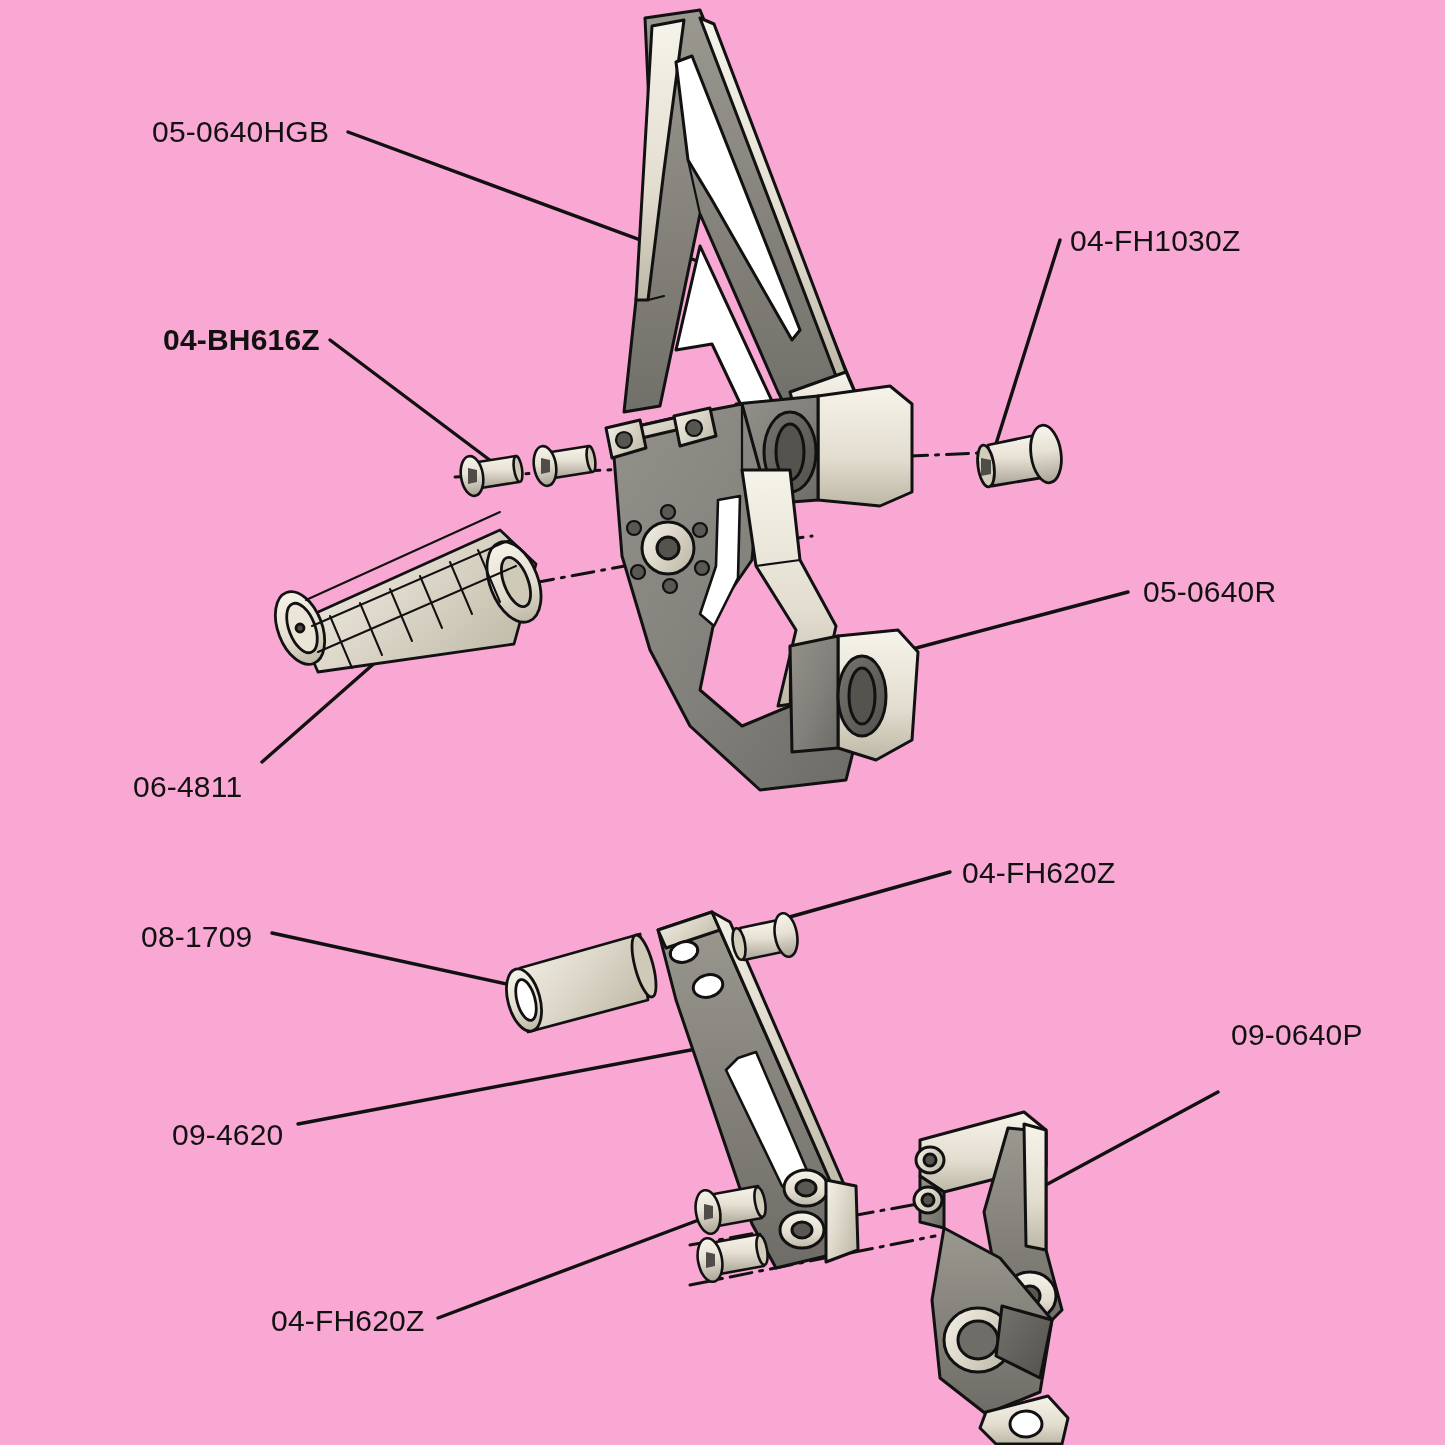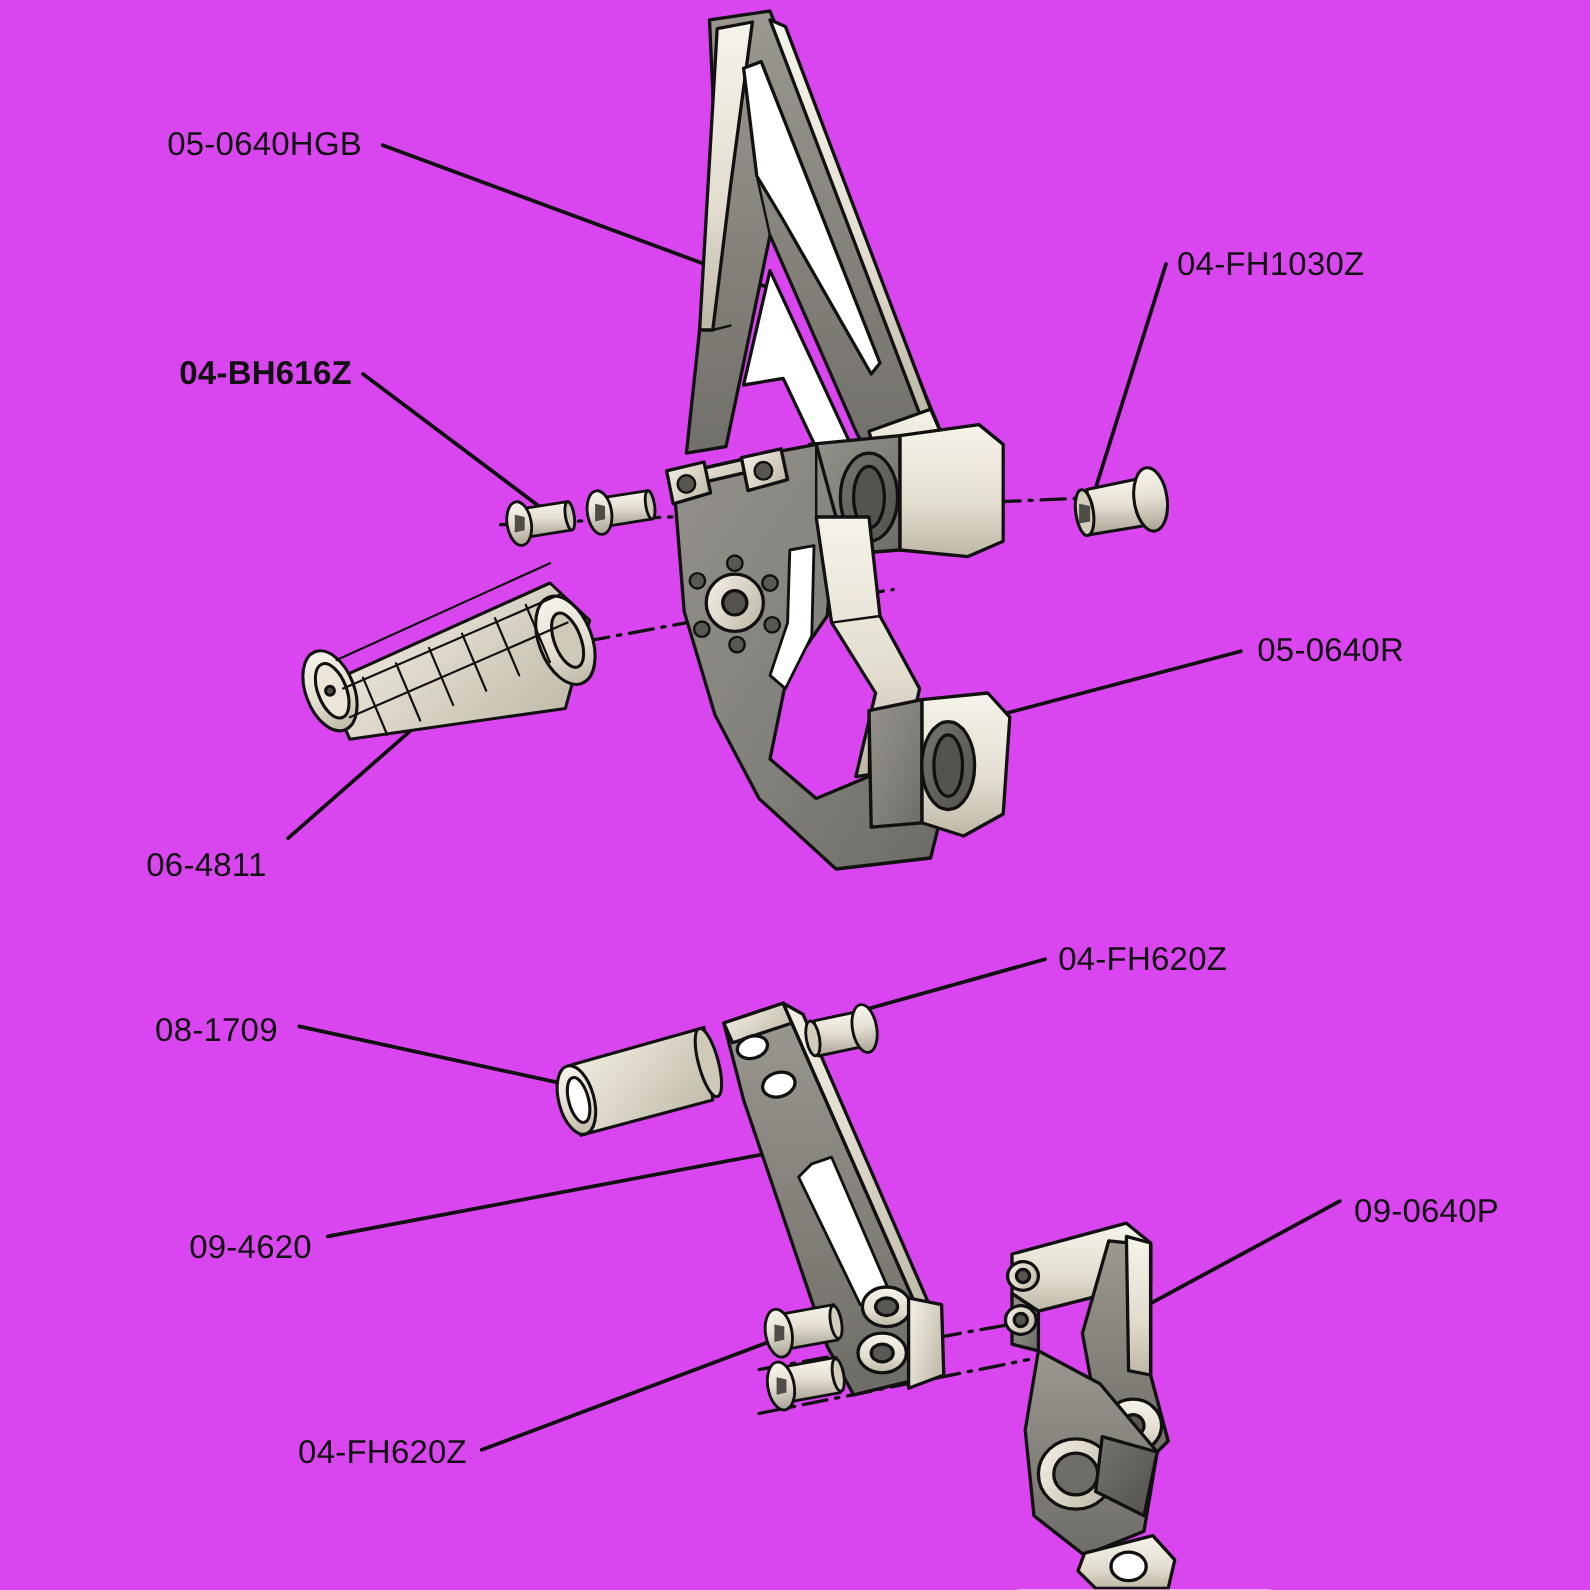--- a/index.html
+++ b/index.html
@@ -1,19 +1,19 @@
 <!DOCTYPE html>
 <html><head>
 <meta charset="utf-8">
 <title>Rearset Exploded Parts Diagram</title>
 <style>
   html,body{margin:0;padding:0;background:#ffffff;}
   body{width:1445px;height:1445px;overflow:hidden;
        font-family:"Liberation Sans","DejaVu Sans",sans-serif;}
-  #sheet{position:relative;width:1445px;height:1445px;background:#d946ef;}
+  #sheet{position:relative;width:1445px;height:1445px;background:#f9a8d4;}
   svg.layer{position:absolute;top:0;left:0;width:1445px;height:1445px;}
   .lbl{position:absolute;font-size:30px;letter-spacing:0.2px;color:#111111;
        white-space:nowrap;font-weight:400;line-height:1;}
 </style>
 </head>
 <body>
 
 <div id="sheet">
 
   <svg class="layer" viewBox="0 0 1445 1445">
@@ -268,16 +268,16 @@
   </svg>
 
   <div class="lbl" style="left:152px;top:117px;">05-0640HGB</div>
   <div class="lbl" style="left:163px;top:325px;font-weight:bold;">04-BH616Z</div>
   <div class="lbl" style="left:1070px;top:226px;">04-FH1030Z</div>
   <div class="lbl" style="left:1143px;top:577px;">05-0640R</div>
   <div class="lbl" style="left:133px;top:772px;text-align:right;">06-4811</div>
   <div class="lbl" style="left:962px;top:858px;">04-FH620Z</div>
   <div class="lbl" style="left:141px;top:922px;">08-1709</div>
   <div class="lbl" style="left:172px;top:1110px;margin-top:10px;">09-4620</div>
-  <div class="lbl" style="left:1231px;top:1087px;text-align:right;">09-0640P</div>
+  <div class="lbl" style="left:1231px;top:1020px;text-align:right;">09-0640P</div>
   <div class="lbl" style="left:271px;top:1306px;">04-FH620Z</div>
 
 </div>
 
 </body></html>

